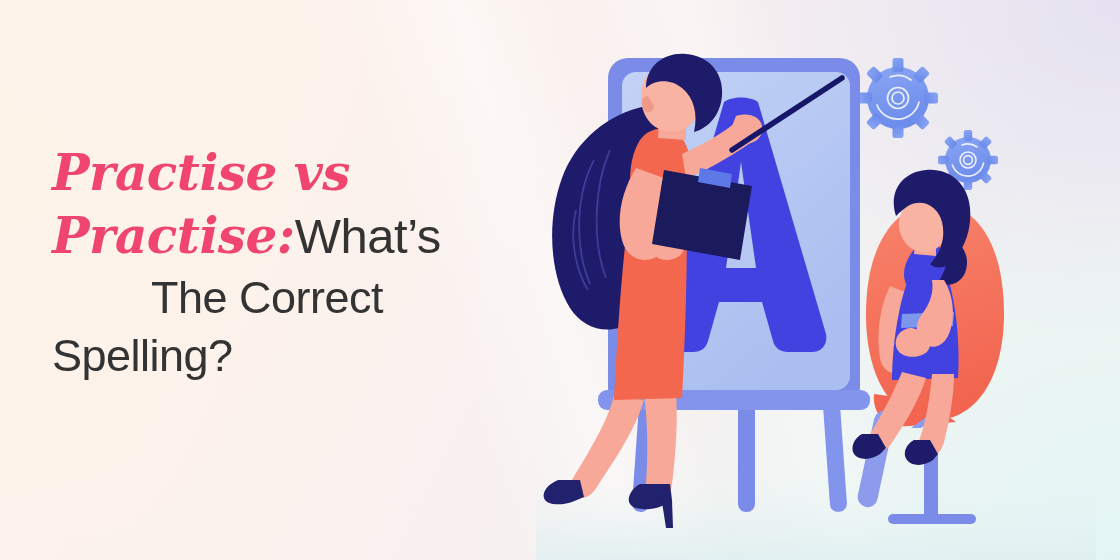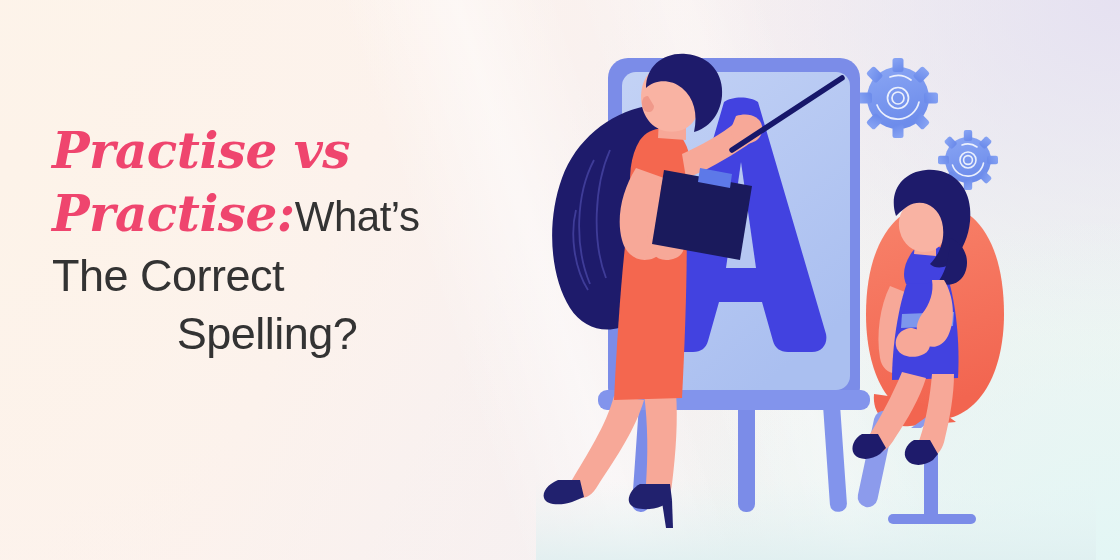--- a/index.html
+++ b/index.html
@@ -22,40 +22,40 @@
   #banner:before {
     content:""; position:absolute; inset:0;
     background:
       linear-gradient(72deg, rgba(255,255,255,0) 40%, rgba(255,255,255,0.45) 49%, rgba(255,255,255,0) 57%),
       linear-gradient(72deg, rgba(255,255,255,0) 58%, rgba(255,255,255,0.3) 66%, rgba(255,255,255,0) 73%);
     pointer-events:none;
   }
 
   
   #headline {
-    position:absolute; left:52px; top:126px;
+    position:absolute; left:52px; top:148px;
     width:430px;
     z-index:6;
   }
   .script-line {
     font-family:"DejaVu Serif", serif;
     font-weight:700;
     font-style:italic;
     font-size:50px;
     line-height:1.0;
     letter-spacing:-0.5px;
     white-space:nowrap;
   }
   #line1 { margin-bottom:13px; }
   #line2 { margin-bottom:8px; white-space:nowrap; }
   .sans-part {
     font-family:"Liberation Sans", sans-serif;
     font-style:normal;
     font-weight:400;
-    font-size:42px;
+    font-size:49px;
     letter-spacing:-0.5px;
   }
   .sans-line {
     font-family:"Liberation Sans", sans-serif;
     font-weight:400;
     font-size:45px;
     line-height:1.29;
     letter-spacing:-0.5px;
     white-space:nowrap;
   }
@@ -69,23 +69,23 @@
 
 <div id="banner">
 
   <div id="headline">
     <div class="script-line" id="line1" style="color: rgb(239, 69, 110);">Practise vs</div>
 
     <div class="script-line" id="line2" style="color: rgb(239, 69, 110);">
       <span style="color: rgb(239, 69, 110);">Practise:</span><span class="sans-part" style="color: rgb(51, 51, 51);">What’s</span>
     </div>
 
-    <div class="sans-line" style="color: rgb(51, 51, 51);">The Correct</div>
-
-    <div class="sans-line" style="color: rgb(51, 51, 51); text-align: center;">Spelling?</div>
+    <div class="sans-line" style="color: rgb(51, 51, 51); text-align: center;">The Correct</div>
+
+    <div class="sans-line" style="color: rgb(51, 51, 51);">Spelling?</div>
   </div>
 
   <div id="art">
     <svg width="560" height="532" viewBox="0 0 560 532" xmlns="http://www.w3.org/2000/svg">
       <defs>
         <linearGradient id="gBoardFace" x1="0" y1="0" x2="0.6" y2="1">
           <stop offset="0" stop-color="#c3d2f5"></stop>
           <stop offset="1" stop-color="#aabff0"></stop>
         </linearGradient>
         <linearGradient id="gGear" x1="0" y1="0" x2="0.3" y2="1">

